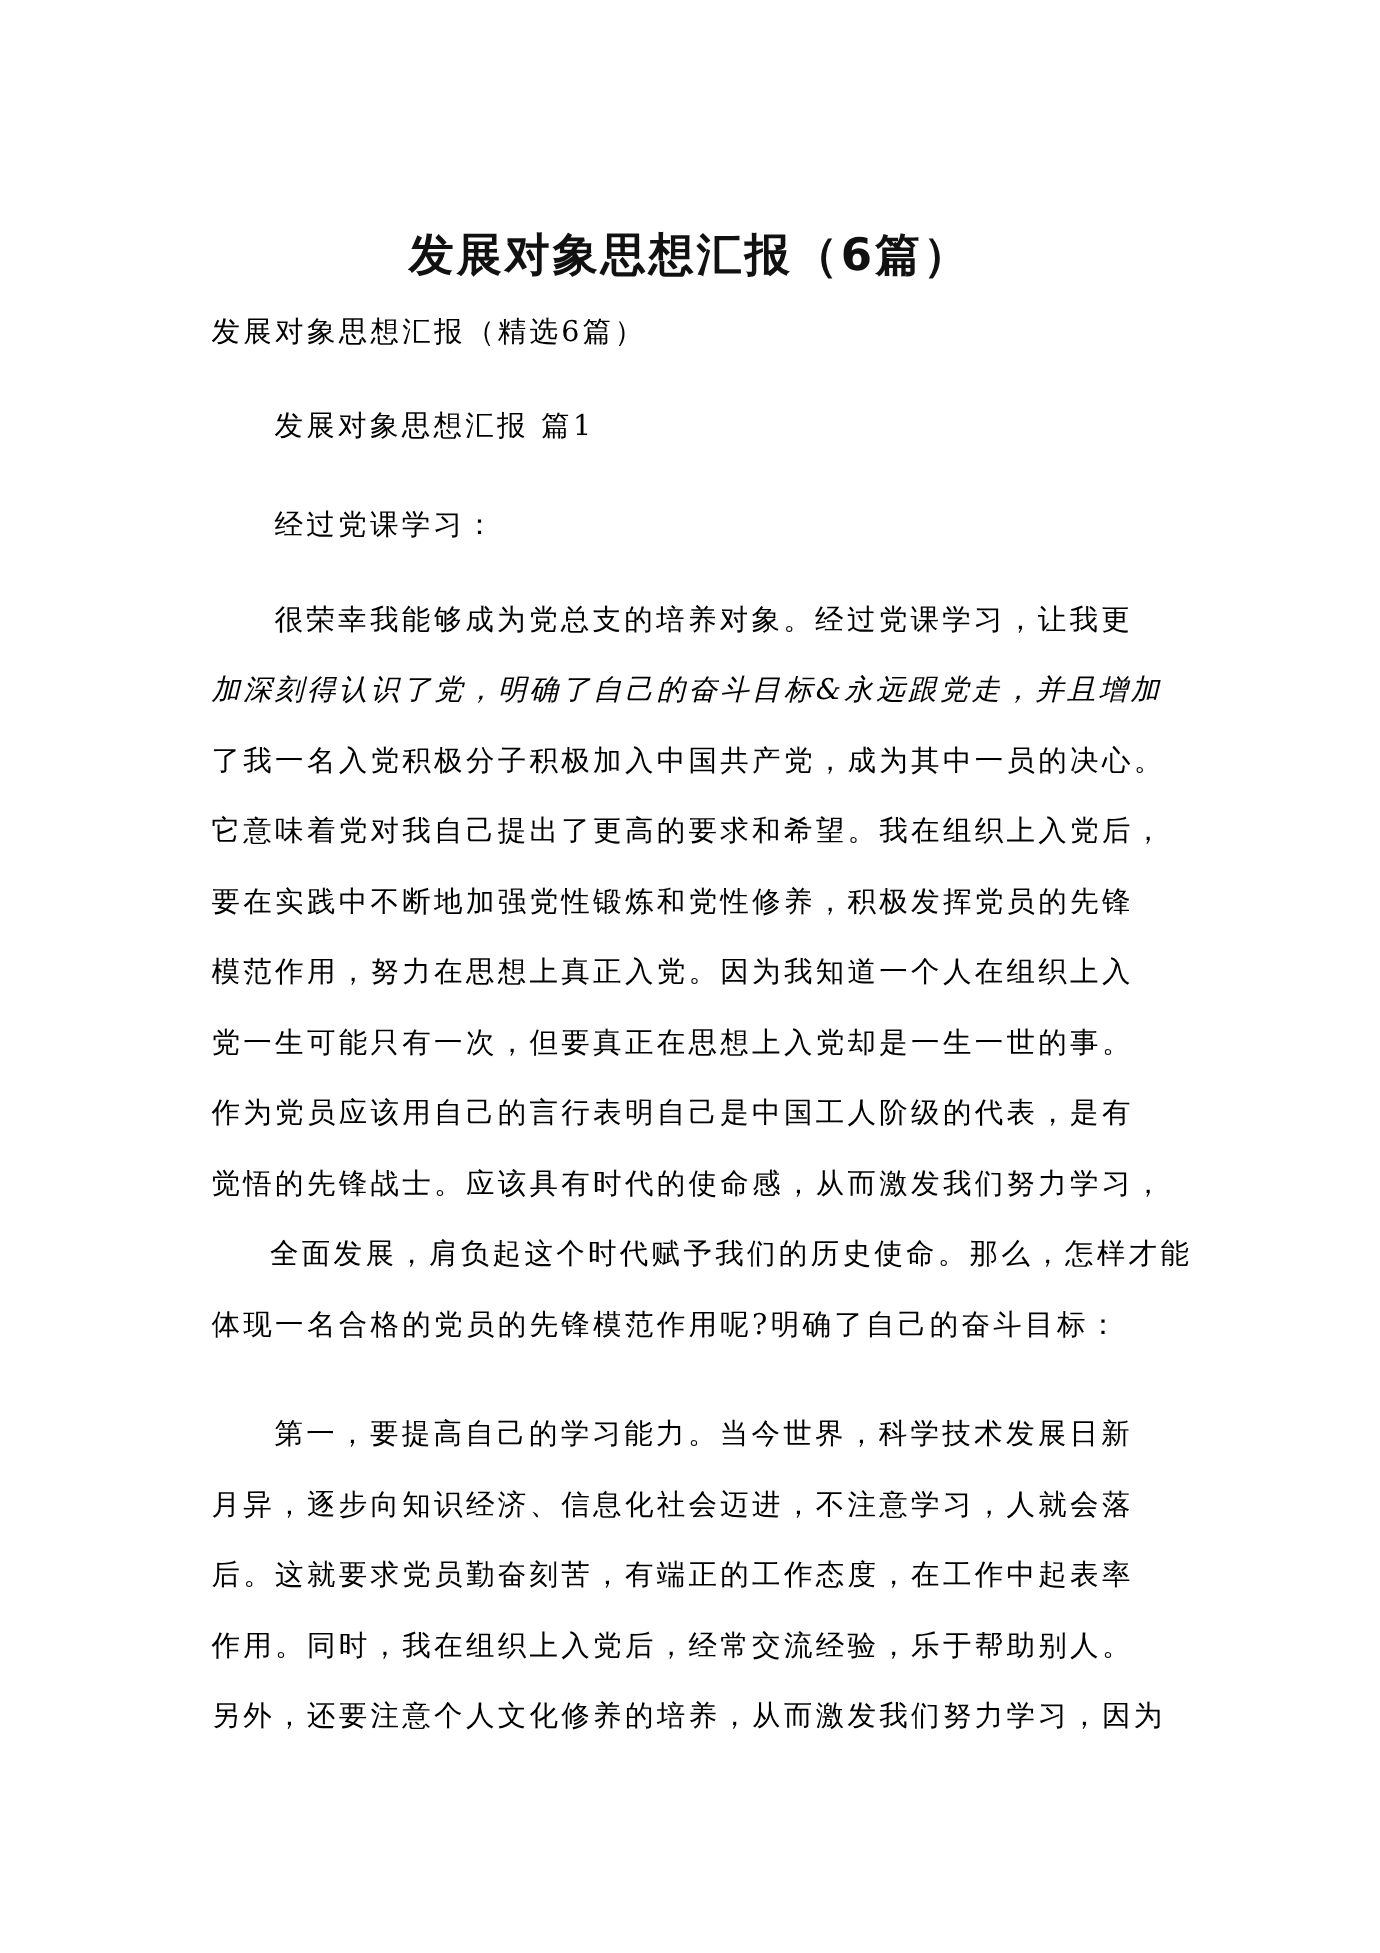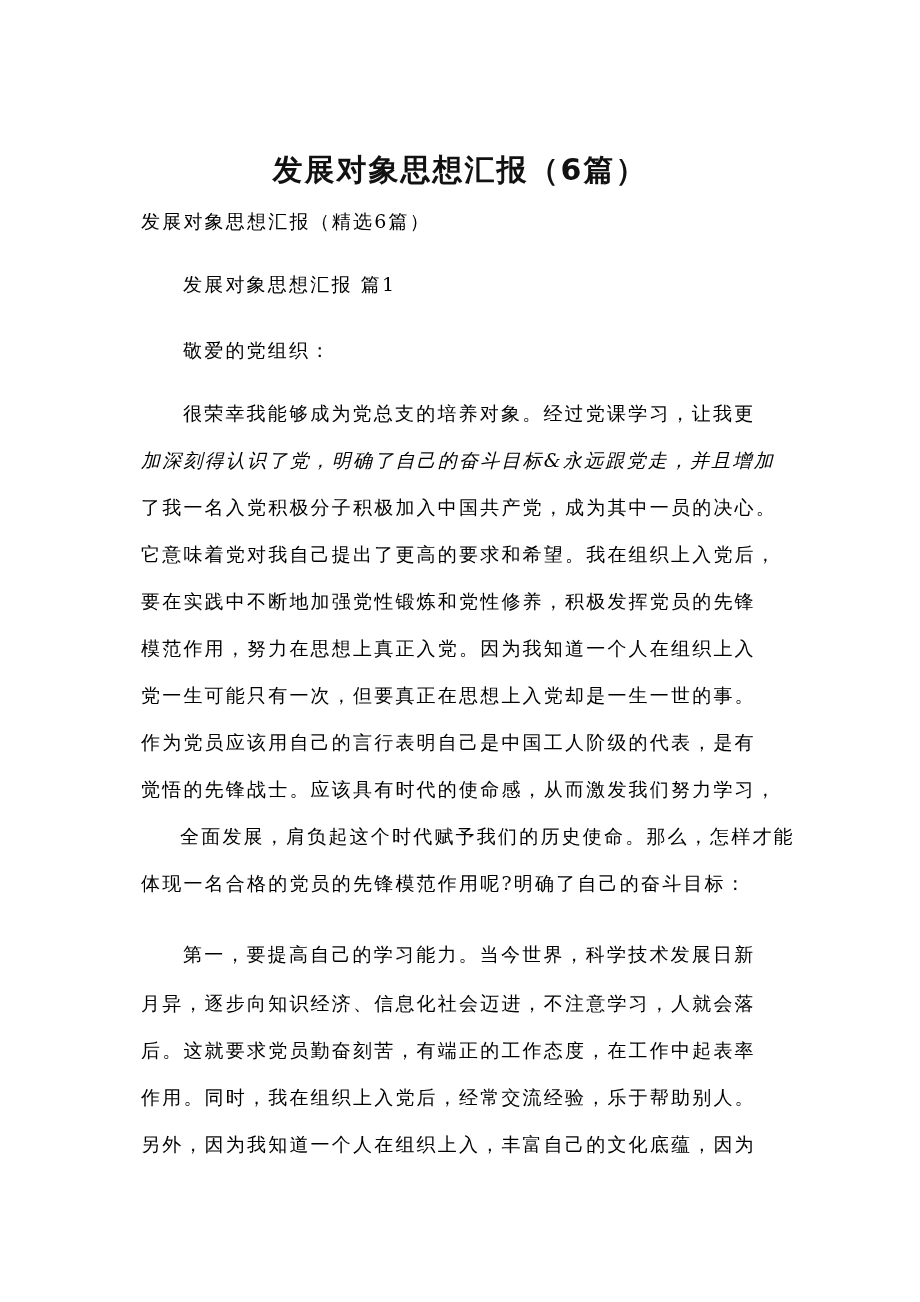--- a/index.html
+++ b/index.html
@@ -50,37 +50,37 @@
 <body>
 
 <div class="page">
 
   <div class="title" style="top:150px;">发展对象思想汇报（6篇）</div>
 
   <div class="line" style="top:209px;">发展对象思想汇报（精选6篇）</div>
 
   <div class="line indent" style="top:272px;">发展对象思想汇报 篇1</div>
 
-  <div class="line indent" style="top:338px;">敬爱的党组织：</div>
+  <div class="line indent" style="top:338px;">经过党课学习：</div>
 
   <div>
     <div class="line indent" style="top:401px;">很荣幸我能够成为党总支的培养对象。经过党课学习，让我更</div>
     <div class="line" style="top:448px;font-style:italic;">加深刻得认识了党，明确了自己的奋斗目标&amp;永远跟党走，并且增加</div>
     <div class="line" style="top:495px;">了我一名入党积极分子积极加入中国共产党，成为其中一员的决心。</div>
     <div class="line" style="top:542px;">它意味着党对我自己提出了更高的要求和希望。我在组织上入党后，</div>
     <div class="line" style="top:589px;">要在实践中不断地加强党性锻炼和党性修养，积极发挥党员的先锋</div>
     <div class="line" style="top:636px;">模范作用，努力在思想上真正入党。因为我知道一个人在组织上入</div>
     <div class="line" style="top:683px;">党一生可能只有一次，但要真正在思想上入党却是一生一世的事。</div>
     <div class="line" style="top:730px;">作为党员应该用自己的言行表明自己是中国工人阶级的代表，是有</div>
     <div class="line" style="top:777px;">觉悟的先锋战士。应该具有时代的使命感，从而激发我们努力学习，</div>
     <div class="line" style="top:824px;margin-left:39px;">全面发展，肩负起这个时代赋予我们的历史使命。那么，怎样才能</div>
     <div class="line" style="top:871px;">体现一名合格的党员的先锋模范作用呢?明确了自己的奋斗目标：</div>
   </div>
 
   <div>
-    <div class="line indent" style="top:944px;font-family:Liberation Mono, monospace;">第一，要提高自己的学习能力。当今世界，科学技术发展日新</div>
+    <div class="line indent" style="top:944px;">第一，要提高自己的学习能力。当今世界，科学技术发展日新</div>
     <div class="line" style="top:991px;">月异，逐步向知识经济、信息化社会迈进，不注意学习，人就会落</div>
     <div class="line" style="top:1038px;">后。这就要求党员勤奋刻苦，有端正的工作态度，在工作中起表率</div>
     <div class="line" style="top:1085px;">作用。同时，我在组织上入党后，经常交流经验，乐于帮助别人。</div>
-    <div class="line" style="top:1132px;">另外，因为我知道一个人在组织上入，丰富自己的文化底蕴，因为</div>
+    <div class="line" style="top:1132px;">另外，还要注意个人文化修养的培养，从而激发我们努力学习，因为</div>
   </div>
 
 </div>
 
 </body></html>

